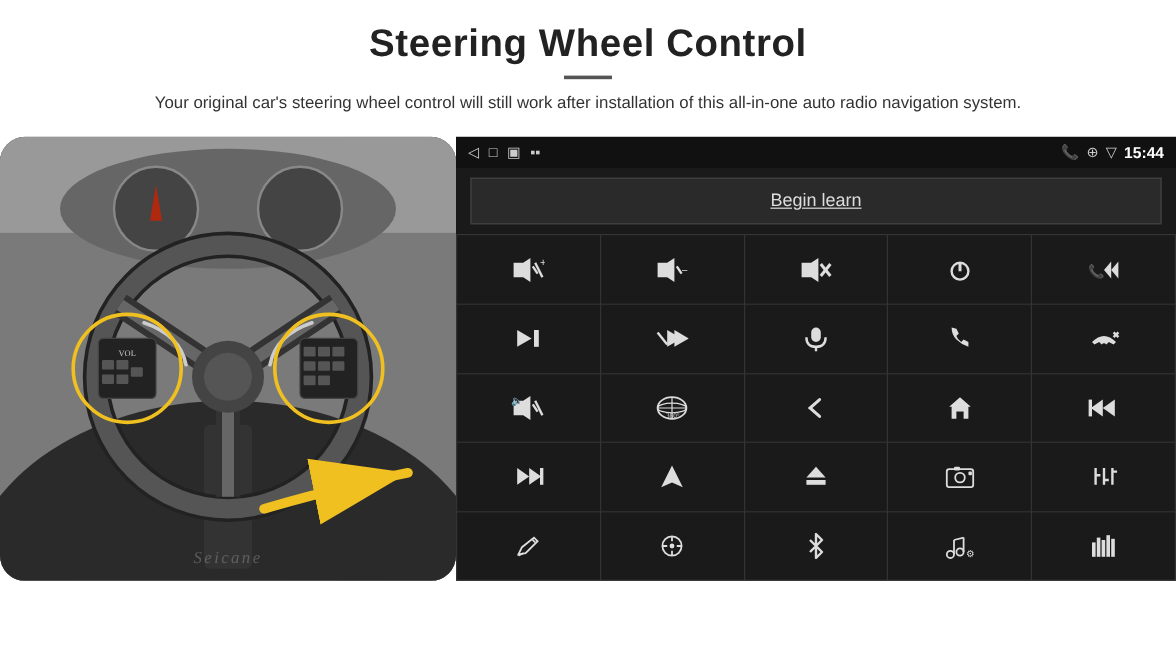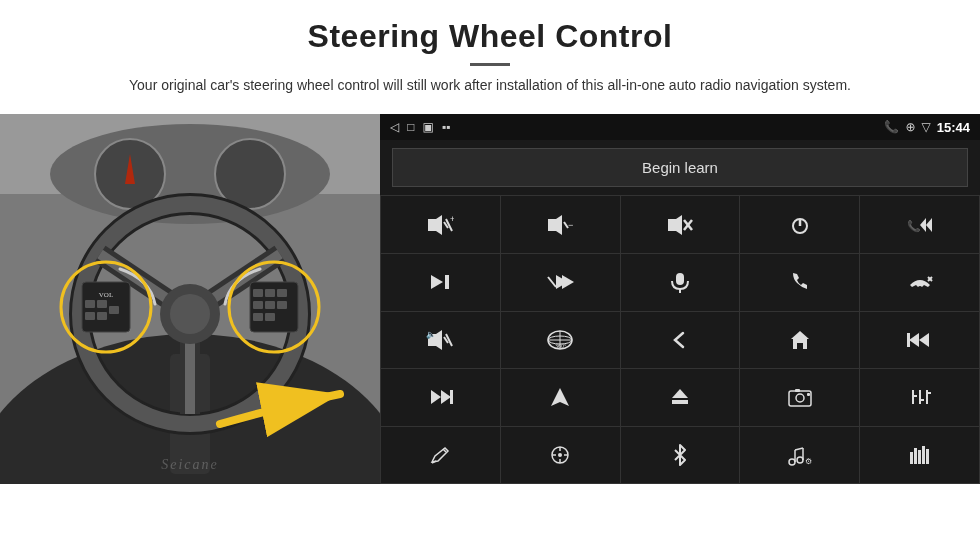--- a/index.html
+++ b/index.html
@@ -58,20 +58,21 @@
     }
 
     
     .car-panel {
       width: 380px;
       height: 370px;
       position: relative;
       overflow: hidden;
       background: #888;
       flex-shrink: 0;
+      border-radius: 21px;
     }
 
     .car-bg {
       width: 100%;
       height: 100%;
       background: radial-gradient(ellipse at 40% 40%, #b0b0b0 0%, #888 40%, #555 100%);
       position: relative;
     }
 
     
@@ -124,20 +125,21 @@
     .begin-learn-btn {
       width: 100%;
       padding: 10px;
       background: #2a2a2a;
       border: 1px solid #444;
       color: #ddd;
       font-size: 15px;
       font-family: Arial, sans-serif;
       text-align: center;
       cursor: pointer;
+      text-decoration: underline;
     }
 
     
     .controls-grid {
       display: grid;
       grid-template-columns: repeat(5, 1fr);
       gap: 1px;
       background: #333;
       flex: 1;
       padding: 1px;

